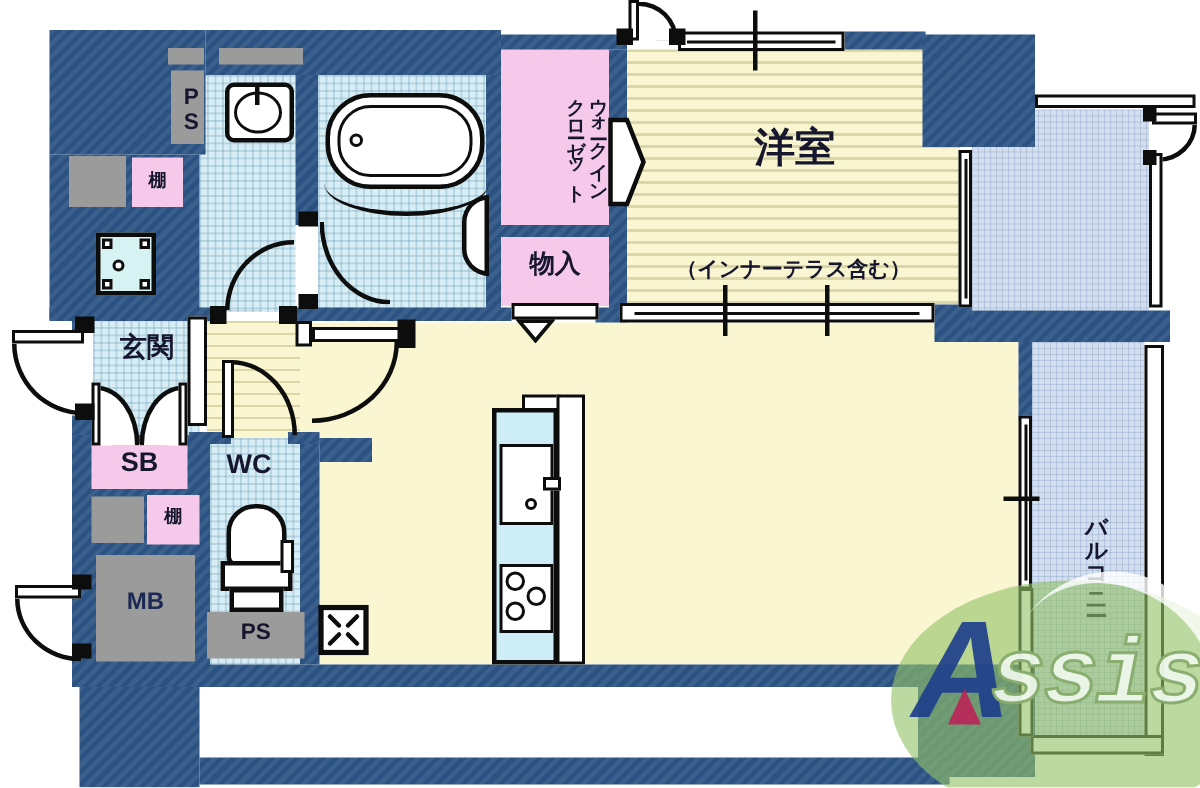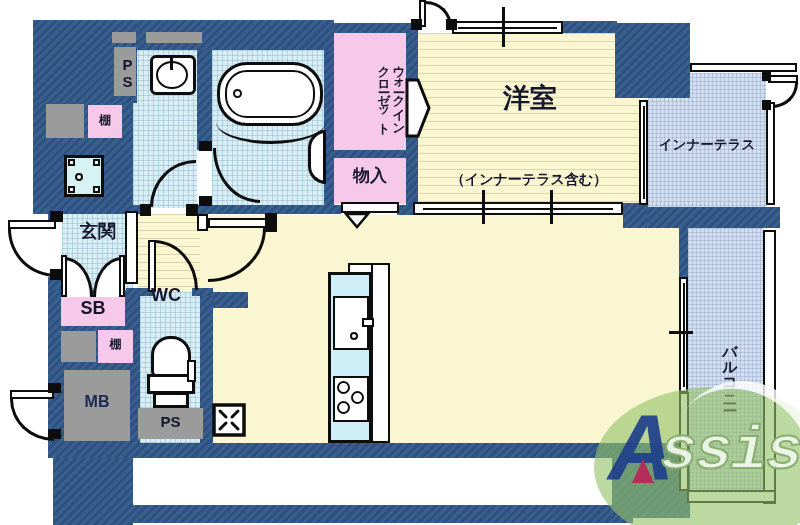--- a/index.html
+++ b/index.html
@@ -213,25 +213,24 @@
 
   <div class="txt vtxt" style="left:114px;top:50px;width:22px;height:46px;font-size:15px;">PS</div>
   <div class="txt" style="left:88px;top:113px;width:34px;font-size:12px;">棚</div>
   <div class="txt vtxt" style="left:334px;top:40px;width:72px;height:106px;font-size:12.5px;font-weight:700;">
     <span style="display:block;">ウォークイン</span>
     <span style="display:block;">クローゼット</span>
   </div>
   <div class="txt" style="left:334px;top:166px;width:72px;font-size:17px;">物入</div>
   <div class="txt" style="left:424px;top:82px;width:212px;font-size:27px;">洋室</div>
   <div class="txt" style="left:414px;top:171px;width:230px;font-size:14px;">（インナーテラス含む）</div>
-  <div class="txt" style="left:648px;top:137px;width:118px;font-size:13.5px;">インナーテラス</div>
   <div class="txt" style="left:64px;top:221px;width:68px;font-size:18px;">玄関</div>
   <div class="txt" style="left:61px;top:298px;width:64px;font-size:18px;">SB</div>
   <div class="txt" style="left:98px;top:337px;width:35px;font-size:12px;">棚</div>
-  <div class="txt" style="left:140px;top:285px;width:52px;font-size:18px;">WC</div>
+  <div class="txt" style="left:140px;top:299px;width:52px;font-size:18px;">WC</div>
   <div class="txt" style="left:64px;top:392px;width:66px;font-size:16px;color:#1b2a55;">MB</div>
   <div class="txt" style="left:138px;top:413px;width:65px;font-size:15px;">PS</div>
   <div class="txt vtxt" style="left:707px;top:296px;width:32px;height:145px;font-size:15px;">バルコニー</div>
 
   <div class="logo" style="left:594px;top:387px;width:240px;height:160px;">
     <div class="abs" style="left:0;top:0;width:240px;height:160px;border-radius:50%;background:rgba(147,193,104,0.62);"></div>
     <div class="abs" style="left:78px;top:-6px;width:140px;height:140px;border-radius:50%;border-top:11px solid rgba(255,255,255,0.8);transform:rotate(32deg);box-sizing:border-box;"></div>
     <div class="abs" style="left:14px;top:14px;font-size:92px;font-weight:900;font-style:italic;color:rgba(31,63,140,0.92);font-family:'Liberation Sans','DejaVu Sans',sans-serif;line-height:1;">A</div>
     <div class="abs" style="left:38px;top:72px;width:0;height:0;border-left:11px solid transparent;border-right:11px solid transparent;border-bottom:24px solid rgba(187,36,88,0.9);"></div>
     <div class="abs" style="left:66px;top:34px;font-size:62px;font-weight:800;font-style:italic;color:rgba(240,248,238,0.92);-webkit-text-stroke:2px rgba(134,171,106,0.95);letter-spacing:-2px;font-family:Liberation Mono, monospace;line-height:1;">ssist</div>

